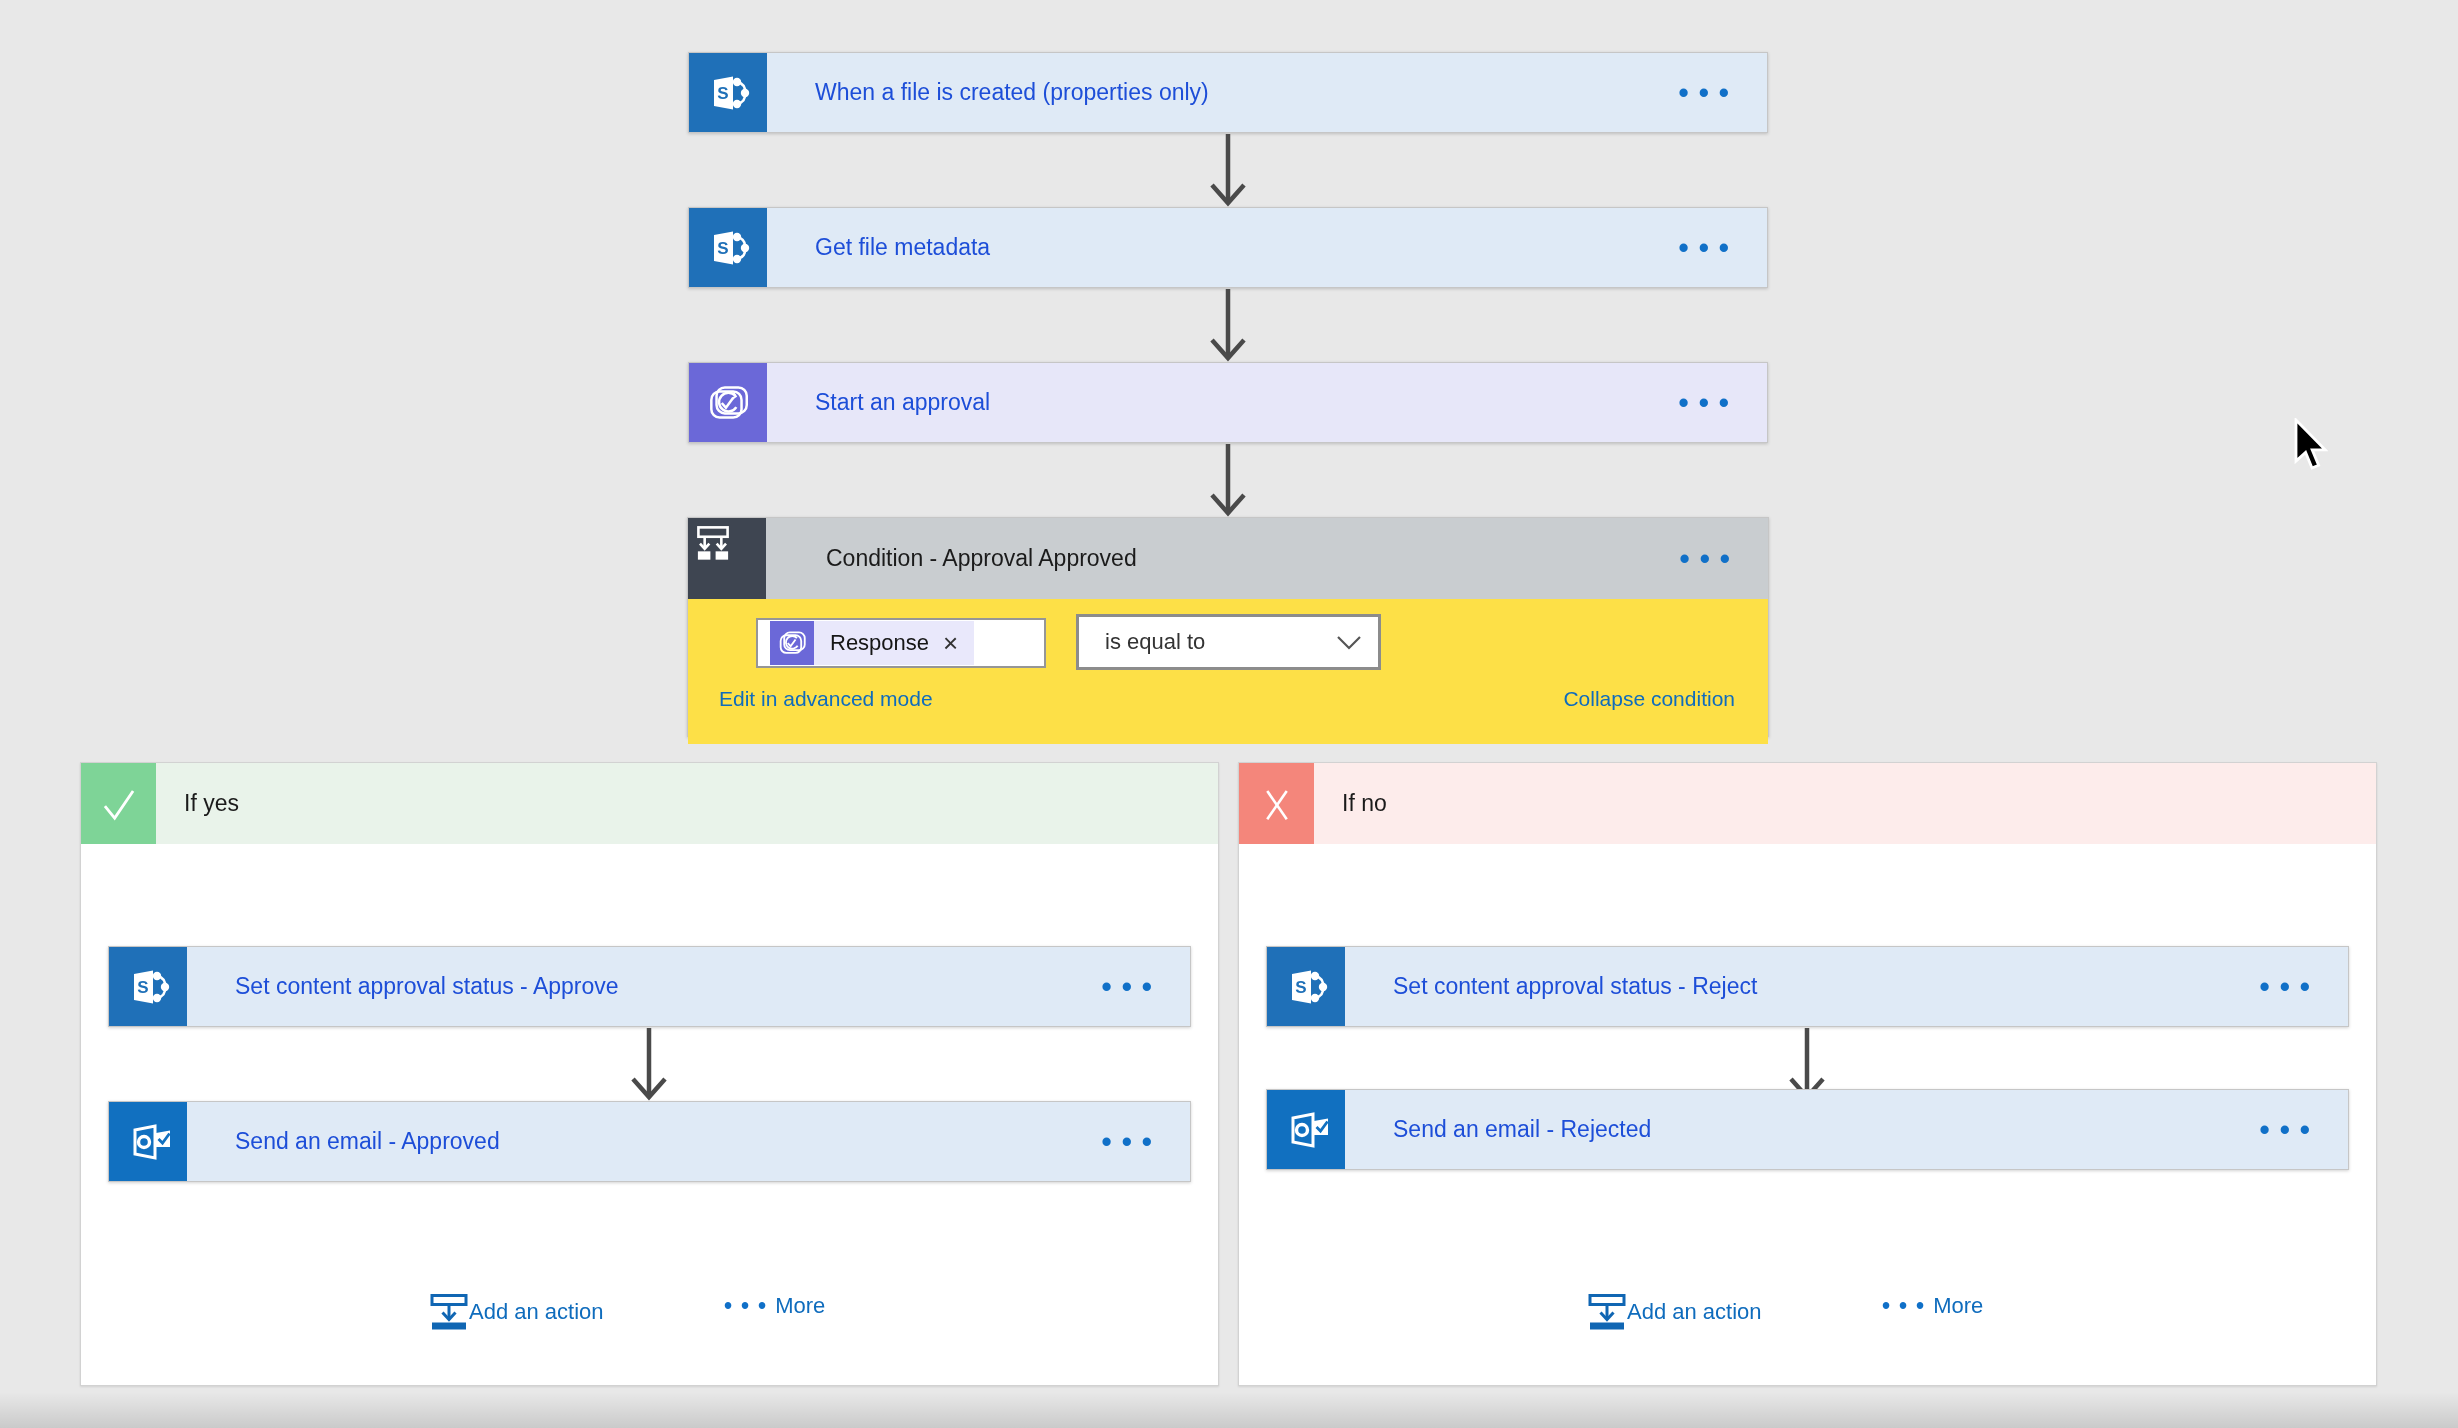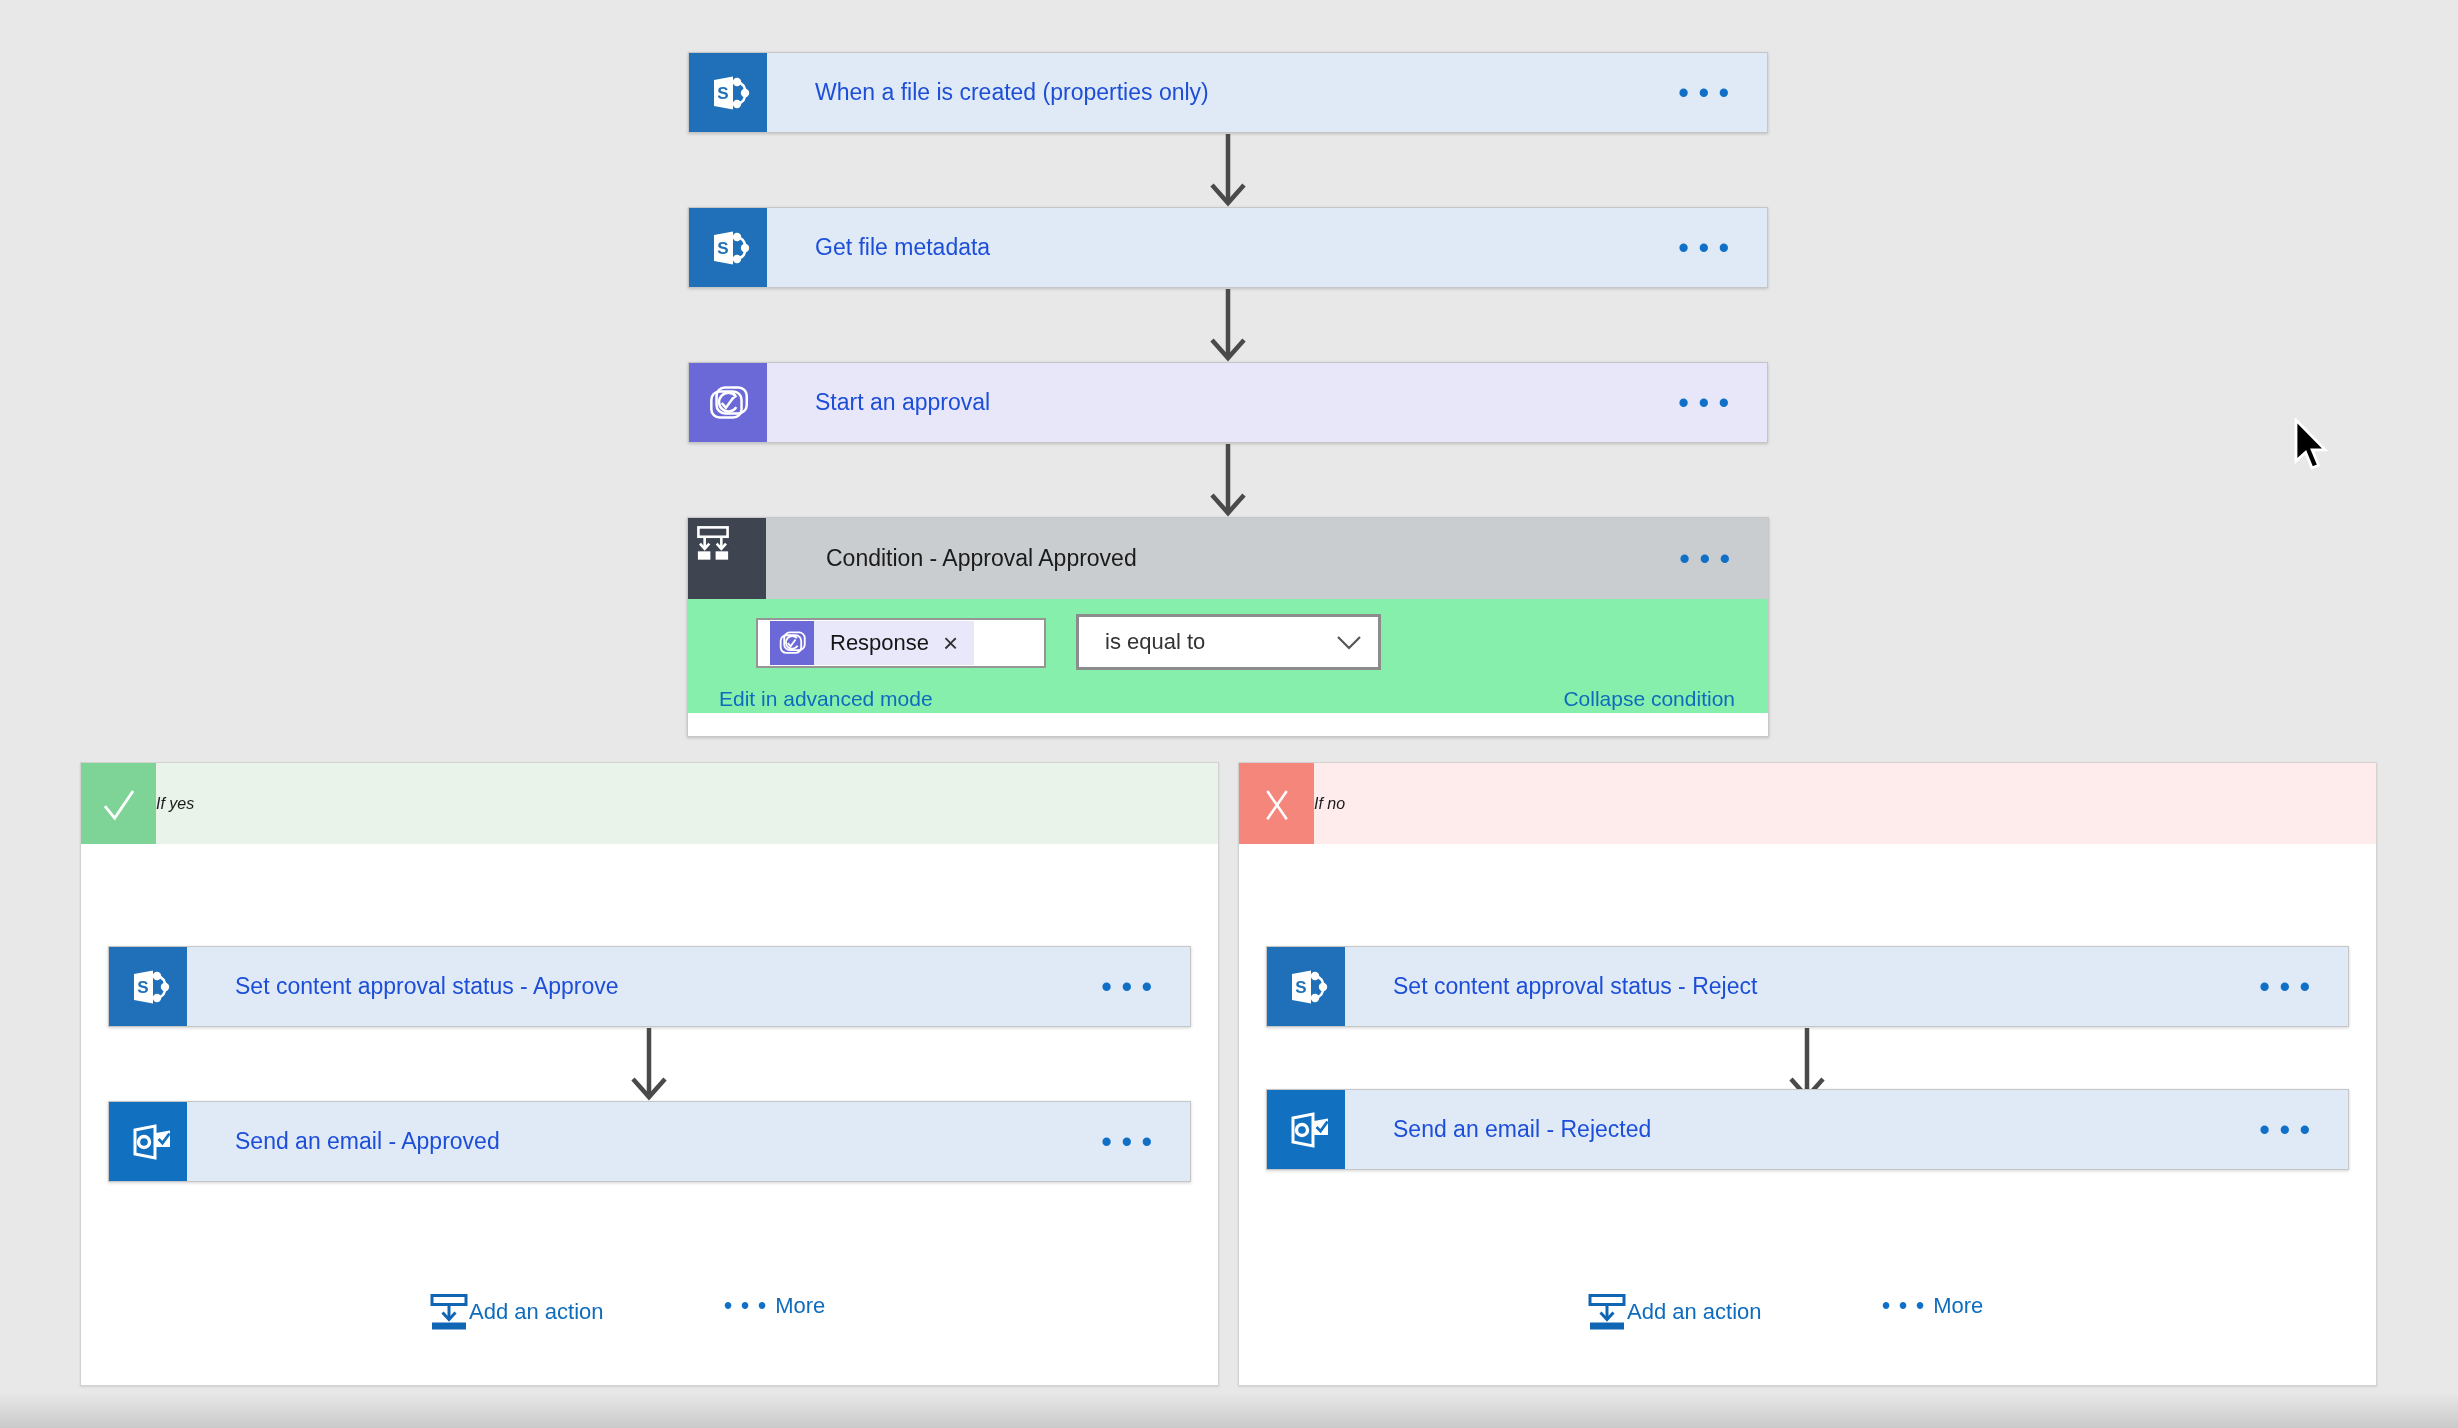--- a/index.html
+++ b/index.html
@@ -37,21 +37,21 @@
 
   
   .cond-card{
     position:absolute;left:687px;top:517px;width:1082px;height:220px;
     background:#ffffff;border:1px solid #c6c6c6;box-sizing:border-box;
     box-shadow:0 1px 3px rgba(0,0,0,.18);
   }
   .cond-head{display:flex;height:81px;background:#c9cdd0;cursor:pointer;}
   .cond-head .icn{width:78px;}
   .cond-head .ttl{flex:1;display:flex;align-items:center;padding-left:60px;font-size:23px;}
-  .cond-body{position:relative;height:114px;background:#86efac;}
+  .cond-body{position:relative;height:145px;background:#fde047;}
   .fld{
     position:absolute;background:#fff;box-sizing:border-box;display:flex;align-items:center;
   }
   .fld.tokenfld{left:68px;top:19px;width:290px;height:50px;border:2px solid #969696;}
   .fld.dropdown{
     left:388px;top:15px;width:305px;height:56px;border:3px solid #8c8c8c;
     justify-content:space-between;padding:0 16px 0 26px;font-size:22px;color:#333;cursor:pointer;
   }
   .fld.valuefld{
     left:728px;top:19px;width:310px;height:52px;
@@ -73,21 +73,21 @@
     box-shadow:0 1px 2px rgba(0,0,0,.10);
   }
   .branch.yes{left:80px;}
   .branch.no{left:1238px;}
   .branch-head{display:flex;height:81px;cursor:pointer;}
   .branch.yes .branch-head{background:#e9f3ea;}
   .branch.no  .branch-head{background:#fdeceb;}
   .branch-head .bicn{width:75px;flex:none;display:flex;align-items:center;justify-content:center;}
   .branch.yes .bicn{background:#7ed497;}
   .branch.no  .bicn{background:#f4867b;}
-  .branch-head .ttl{display:flex;align-items:center;font-size:16px;font-style:italic;}
+  .branch-head .ttl{display:flex;align-items:center;padding-left:28px;font-size:23px;}
   .branch .card{width:1083px;left:27px;}
 
   .footer-link{
     position:absolute;display:flex;align-items:center;
     color:#0f6cbd;font-size:22px;cursor:pointer;
   }
   .footer-link .dots{font-size:23px;letter-spacing:9px;font-weight:bold;color:#1070c8;line-height:0;}
 
   .bottom-band{
     position:absolute;left:0;bottom:0;width:100%;height:36px;

